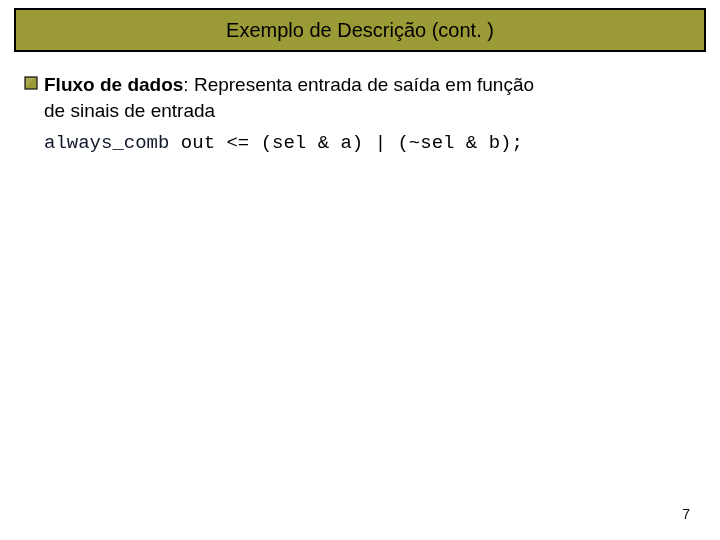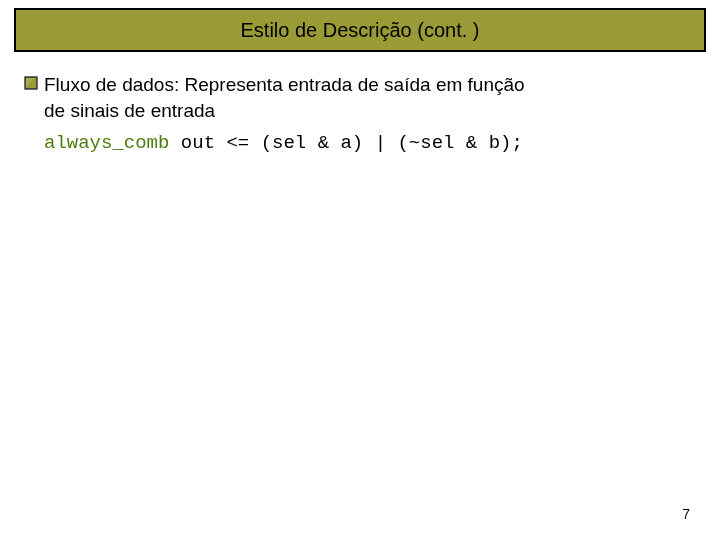--- a/index.html
+++ b/index.html
@@ -46,51 +46,51 @@
     margin-top: 4px;
     margin-right: 6px;
   }
   .bullet-icon svg { display: block; }
   .bullet-body {
     flex: 1;
     font-size: 19px;
     line-height: 1.35;
     color: #000000;
   }
-  .bold { font-weight: normal; }
+  .bold { font-weight: bold; }
   .indent-continue {
     margin-left: 20px;
     font-size: 19px;
     line-height: 1.35;
     color: #000000;
     margin-top: -20px;
     margin-bottom: 26px;
   }
   .code-line {
     margin-left: 20px;
     font-family: Consolas, "Courier New", monospace;
     font-size: 19px;
     line-height: 1.35;
     color: #000000;
     margin-top: -18px;
   }
-  .kw { color: #4d7c0f; }
+  .kw { color: #0f172a; }
   .page-num {
     position: absolute;
     bottom: 18px;
     right: 30px;
     font-size: 14px;
     color: #000000;
   }
 </style>
 </head>
 <body>
 
 <div class="title-box">
-  <span class="title-text">Estilo de Descrição (cont. )</span>
+  <span class="title-text">Exemplo de Descrição (cont. )</span>
 </div>
 
 <div class="content">
 
   <div class="bullet-row">
     <span class="bullet-icon">
       <svg width="14" height="14" viewBox="0 0 14 14">
         <rect x="1" y="1" width="12" height="12" fill="#9a9a36" stroke="#000000" stroke-width="1.2"></rect>
         <rect x="1" y="1" width="12" height="12" fill="none" stroke="#ffffff" stroke-width="0.6" stroke-opacity="0.2"></rect>
         <path d="M2 2 L12 2 L6 6 L2 12 Z" fill="#ffffff" fill-opacity="0.15"></path>

